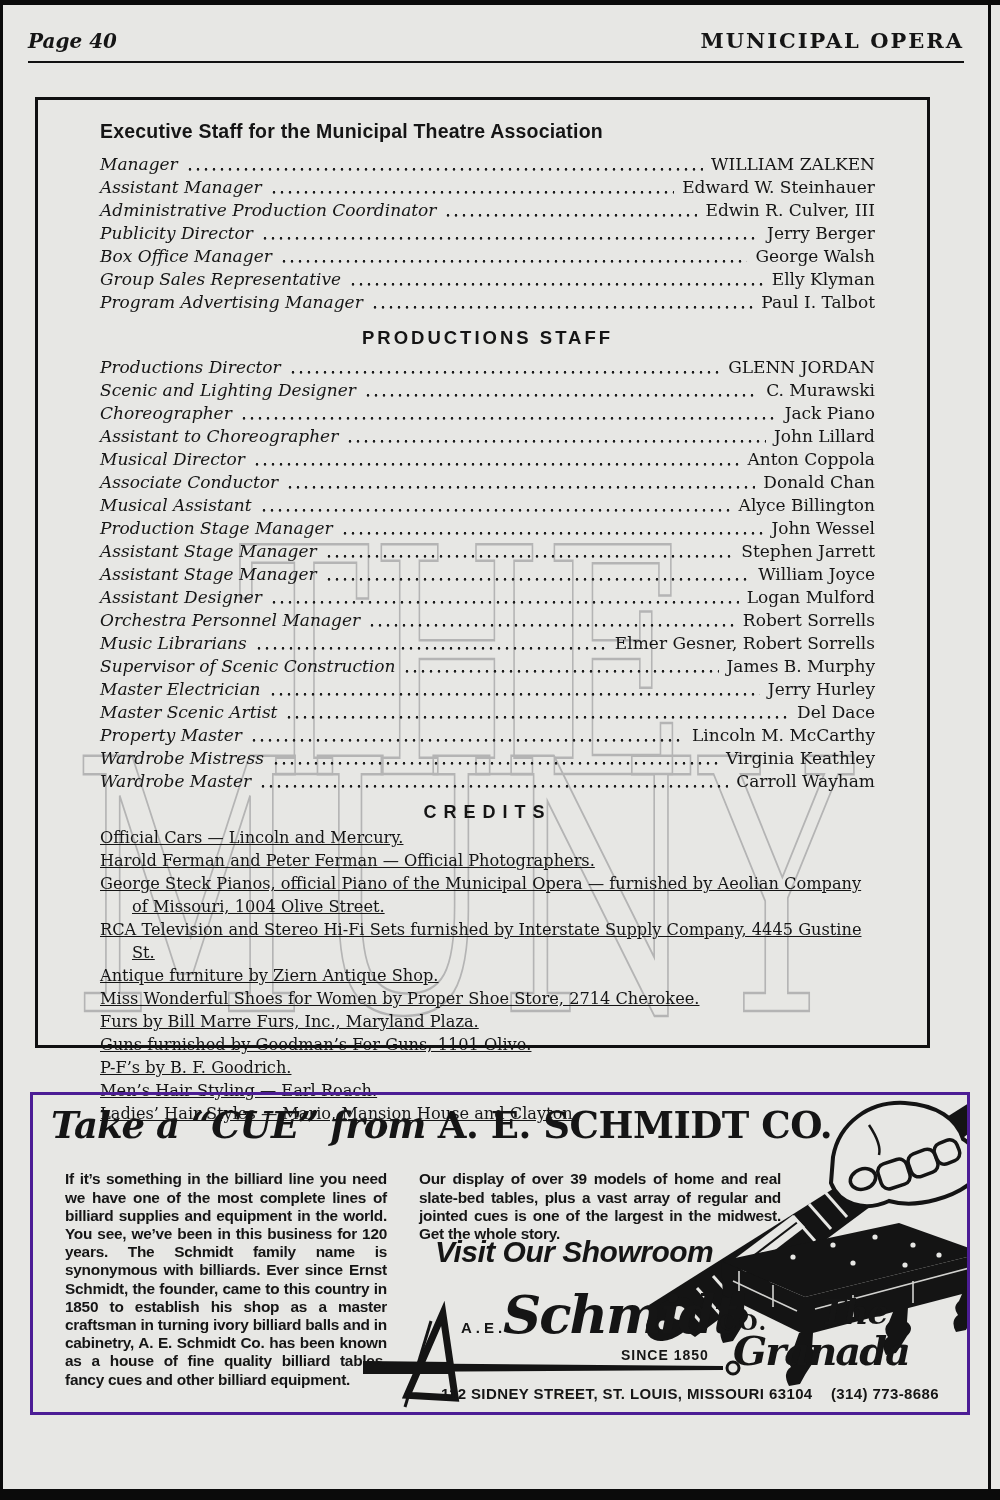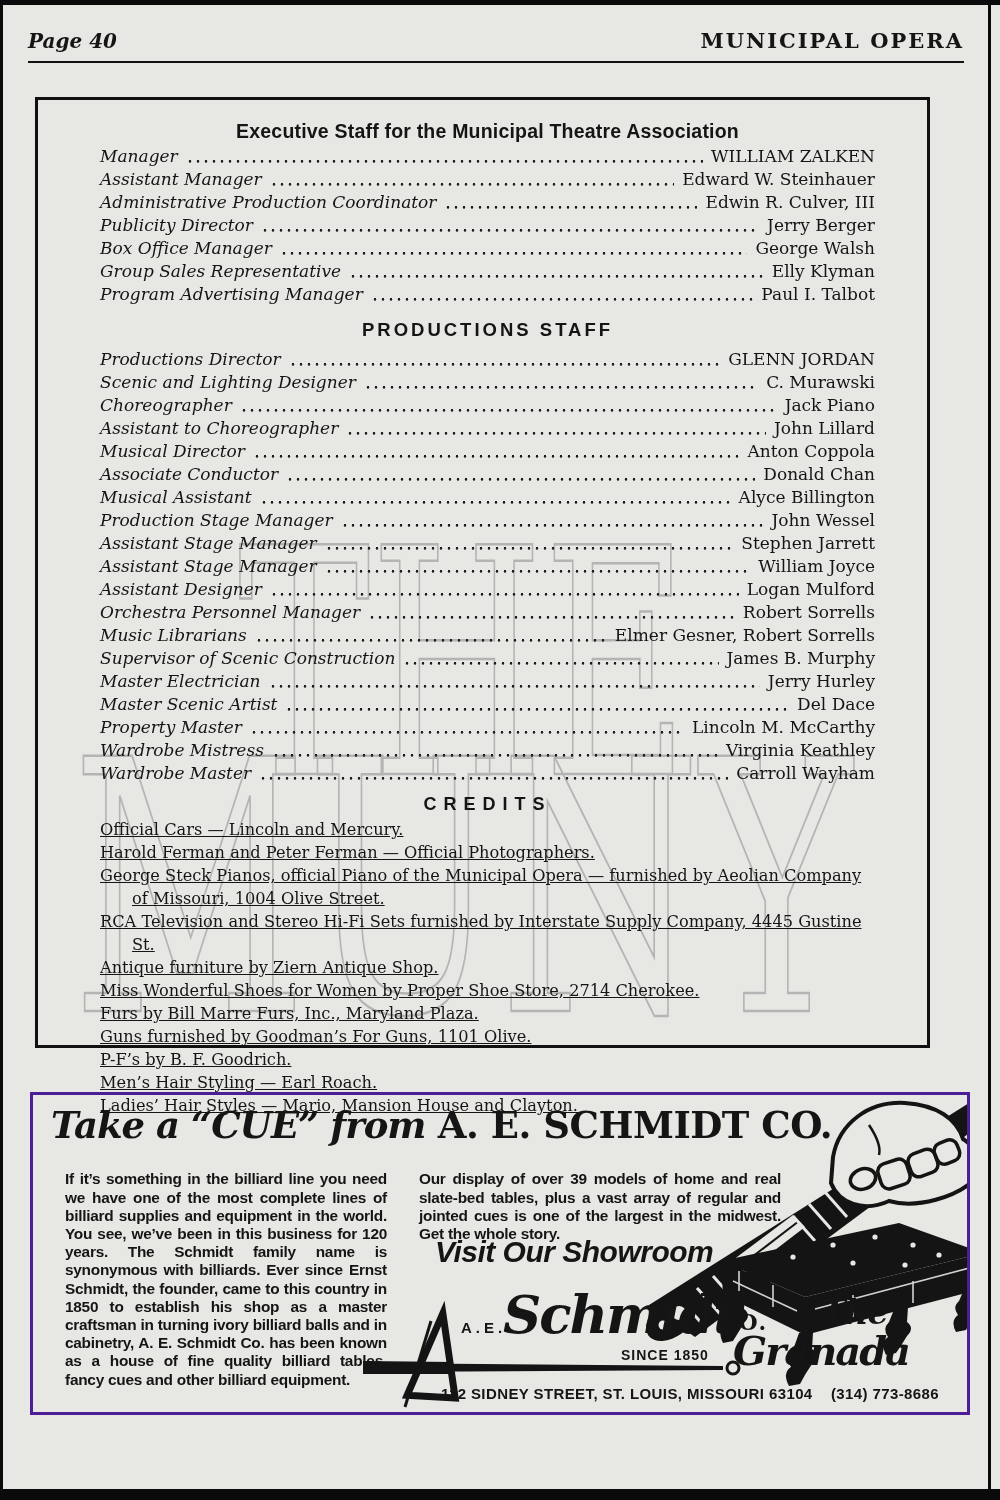--- a/index.html
+++ b/index.html
@@ -22,21 +22,21 @@
   .wm{position:absolute;z-index:0;font-family:"DejaVu Serif",serif;font-weight:normal;
       color:transparent;-webkit-text-stroke:2.5px #b4b4b4;line-height:1;white-space:nowrap;
       transform-origin:left top;pointer-events:none;}
   .wm-the{left:238px;top:508px;font-size:315px;transform:scaleX(0.63);}
   .wm-muny{left:72px;top:715px;font-size:350px;transform:scaleX(0.655);}
 
   
   .staff-box{position:absolute;z-index:1;left:35px;top:97px;width:895px;height:951px;
              border:3px solid #111;box-sizing:border-box;background:transparent;
              padding:0 52px 0 62px;}
-  .exec-title{margin:20px 0 2px 0;text-align:center;font-family:"Liberation Sans",sans-serif;
+  .exec-title{margin:20px 0 10px 0;font-family:"Liberation Sans",sans-serif;
               font-weight:bold;font-size:19.5px;letter-spacing:.2px;}
   .section-title{margin:13px 0 7px 0;text-align:center;font-family:"Liberation Sans",sans-serif;
                  font-weight:bold;font-size:18.5px;letter-spacing:3px;}
   .credits-title{margin:9px 0 3px 0;text-align:center;font-family:"Liberation Sans",sans-serif;
                  font-weight:bold;font-size:18px;letter-spacing:7px;}
   .staff-row{display:flex;align-items:baseline;line-height:23px;font-size:17px;}
   .staff-role{font-style:italic;white-space:nowrap;}
   .dot-leader{flex:1;align-self:flex-end;height:5px;margin:0 8px 4px 10px;
               background-image:radial-gradient(circle at 2px 2.2px,#1c1c1c 1.25px,transparent 1.6px);
               background-size:8px 5px;background-repeat:repeat-x;}

